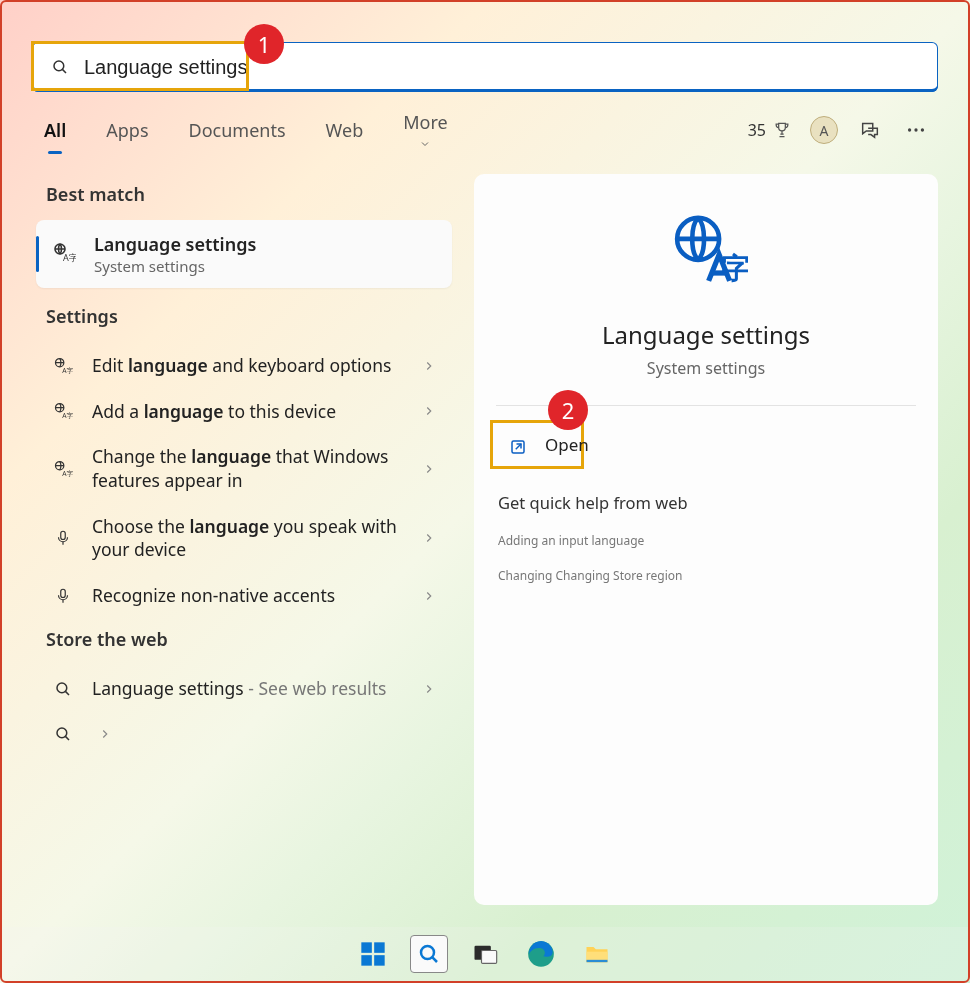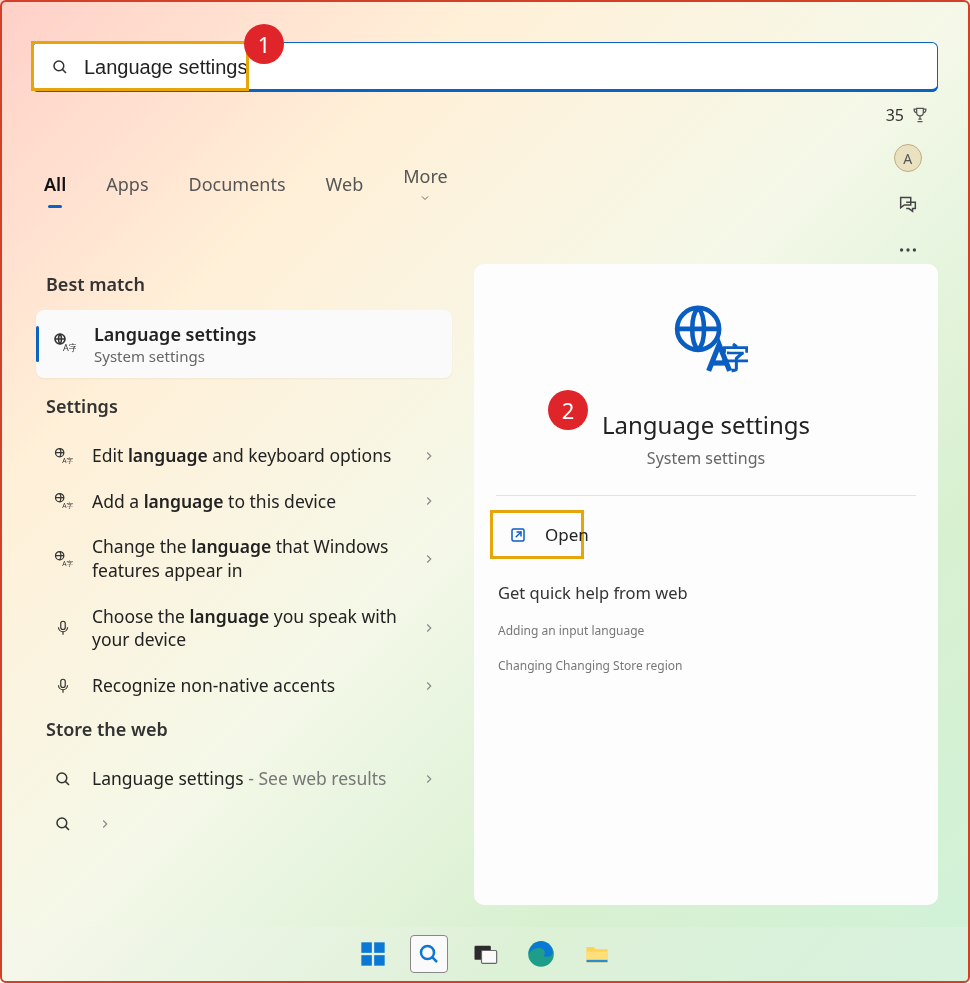--- a/index.html
+++ b/index.html
@@ -55,25 +55,25 @@
   .tabs .tab {
     font-size: 18px; color: #555; padding: 6px 4px; margin-right: 32px;
     position: relative; cursor: default;
   }
   .tabs .tab.active { color: #111; font-weight: 600; }
   .tabs .tab.active::after {
     content: ""; position: absolute; left: 50%; bottom: -6px; transform: translateX(-50%);
     width: 14px; height: 3px; background: #0a63c2; border-radius: 2px;
   }
   .tabs .more { display: flex; align-items: center; gap: 4px; flex-direction: column; }
-  .tabs-right { margin-left: auto; display: flex; align-items: center; gap: 18px; flex-direction: column; }
+  .tabs-right { margin-left: auto; display: flex; align-items: center; gap: 18px; }
   .points { font-size: 16px; color: #333; display: flex; align-items: center; gap: 6px; }
   .avatar { width: 28px; height: 28px; border-radius: 50%; border: 1px solid #bfae7c; background: #e9e1c0; display:flex;align-items:center;justify-content:center;font-size:14px;color:#555;}
   .iconbtn { width: 28px; height: 28px; display:flex;align-items:center;justify-content:center;color:#444; }
-  .mainrow { display: flex; flex: 1; gap: 18px; }
+  .mainrow { display: flex; flex: 1; margin-top: 18px; gap: 18px; }
   .leftcol { flex: 1; min-width: 0; }
   .rightcol { width: 464px; background: #fdfdfd; border-radius: 10px; padding: 28px 0 0 0; display: flex; flex-direction: column; align-items: stretch; }
   .sectitle { font-size: 18px; font-weight: 600; color: #333; padding: 8px 14px 14px 14px; }
   .bestcard {
     background: #fafafa; border-radius: 8px;
     display: flex; align-items: center; padding: 12px 16px;
     position: relative; margin: 0 4px 8px 4px;
     box-shadow: 0 1px 2px rgba(0,0,0,0.05);
   }
   .bestcard::before {
@@ -92,21 +92,21 @@
   .rowitem .label { font-size: 17.5px; color:#222; line-height: 1.35; flex:1; }
   .rowitem .label .hl { font-weight: 600; }
   .rowitem .label .web { color:#777; }
   .rowitem .chev { color:#888; margin-left: 6px; }
 
   .rightcol .bigicon { display:flex; justify-content:center; margin-top: 8px;}
   .rightcol .bigtitle { text-align:center; font-size: 24px; color:#222; margin-top: 24px; font-weight: 400; }
   .rightcol .bigsub { text-align:center; font-size: 16px; color:#666; margin-top: 6px; }
   .rightcol hr { border:none; border-top:1px solid #e3e3e3; margin: 26px 22px 6px 22px; }
   .openbtn {
-    display:flex; align-items:center; gap:18px;
+    display:flex; align-items:flex-end; gap:18px;
     margin: 8px 0 0 16px;
     padding: 10px 16px; width: 94px;
     border: 3px solid #e6a50a;
   }
   .openbtn .icon { width:18px;height:18px;color:#0a63c2; }
   .openbtn .txt { font-size: 17px; color:#222; }
   .helptitle { font-size:16.5px; color:#333; margin: 22px 0 0 24px; }
   .helplink { font-size:12px; color:#777; margin: 18px 0 0 24px; }
 
   .taskbar {

